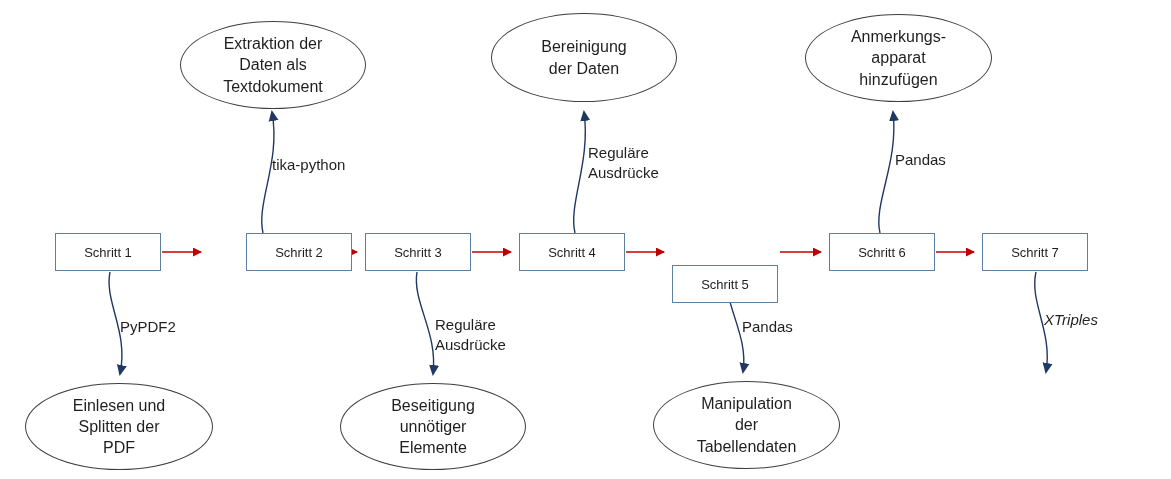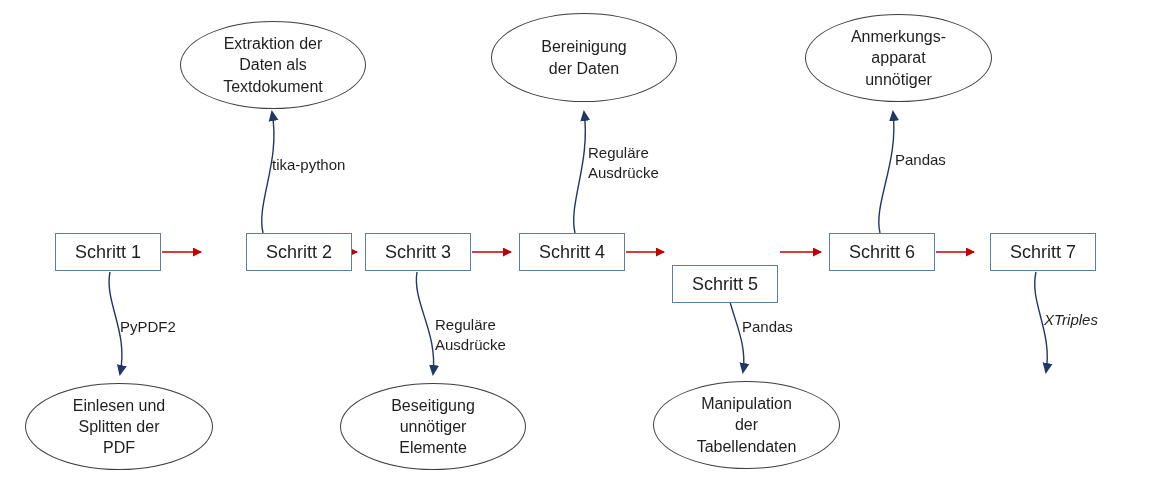--- a/index.html
+++ b/index.html
@@ -11,21 +11,21 @@
     color:#1f1f1f;
     overflow:hidden;
   }
   svg.edges{position:absolute;left:0;top:0;width:1171px;height:479px;pointer-events:none;}
   .step-box{
     position:absolute;
     width:106px;height:38px;
     border:1px solid #5b7f9d;
     background:#ffffff;
     display:flex;align-items:center;justify-content:center;
-    font-size:18px;
+    font-size:13px;
     box-sizing:border-box;
   }
   .ellipse{
     position:absolute;
     border:1px solid #3f3f3f;
     border-radius:50%;
     background:#ffffff;
     display:flex;align-items:center;justify-content:center;
     text-align:center;
     font-size:16px;
@@ -39,21 +39,21 @@
     line-height:1.35;
     white-space:pre-line;
   }
   
   .sb1{left:55px;top:233px;}
   .sb2{left:209px;top:233px;margin-left:37px;}
   .sb3{left:365px;top:233px;}
   .sb4{left:519px;top:233px;}
   .sb5{left:672px;top:233px;margin-top:32px;}
   .sb6{left:829px;top:233px;}
-  .sb7{left:982px;top:233px;margin-left:8px;}
+  .sb7{left:982px;top:233px;}
   
   .et1{left:180px;top:21px;width:186px;height:88px;}
   .et2{left:491px;top:13px;width:186px;height:89px;}
   .et3{left:805px;top:14px;width:187px;height:88px;}
   .eb1{left:25px;top:383px;width:188px;height:87px;}
   .eb2{left:340px;top:383px;width:186px;height:87px;}
   .eb3{left:653px;top:381px;width:187px;height:88px;}
   .eb4{left:952px;top:382px;width:188px;height:86px;}
   
   .el1{left:120px;top:317px;}
@@ -107,21 +107,21 @@
   <div class="step-box sb6">Schritt 6</div>
   <div class="step-box sb7">Schritt 7</div>
 
   <div class="ellipse et1">Extraktion der
 Daten als
 Textdokument</div>
   <div class="ellipse et2">Bereinigung
 der Daten</div>
   <div class="ellipse et3">Anmerkungs-
 apparat
-unnötiger</div>
+hinzufügen</div>
 
   <div class="ellipse eb1">Einlesen und
 Splitten der
 PDF</div>
   <div class="ellipse eb2">Beseitigung
 unnötiger
 Elemente</div>
   <div class="ellipse eb3">Manipulation
 der
 Tabellendaten</div>

